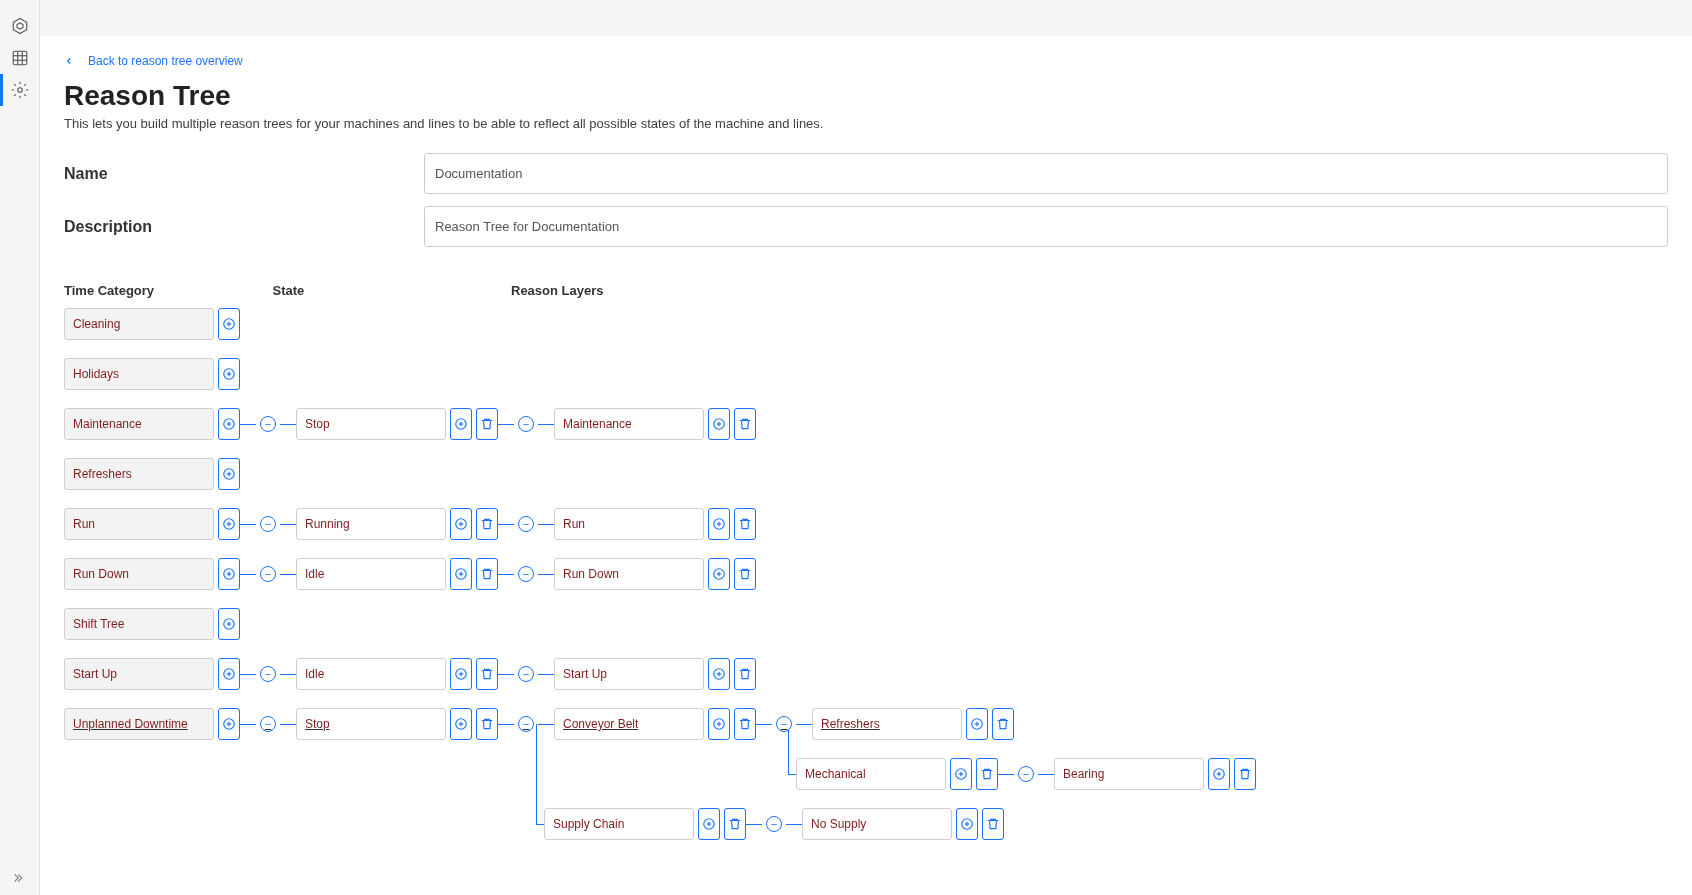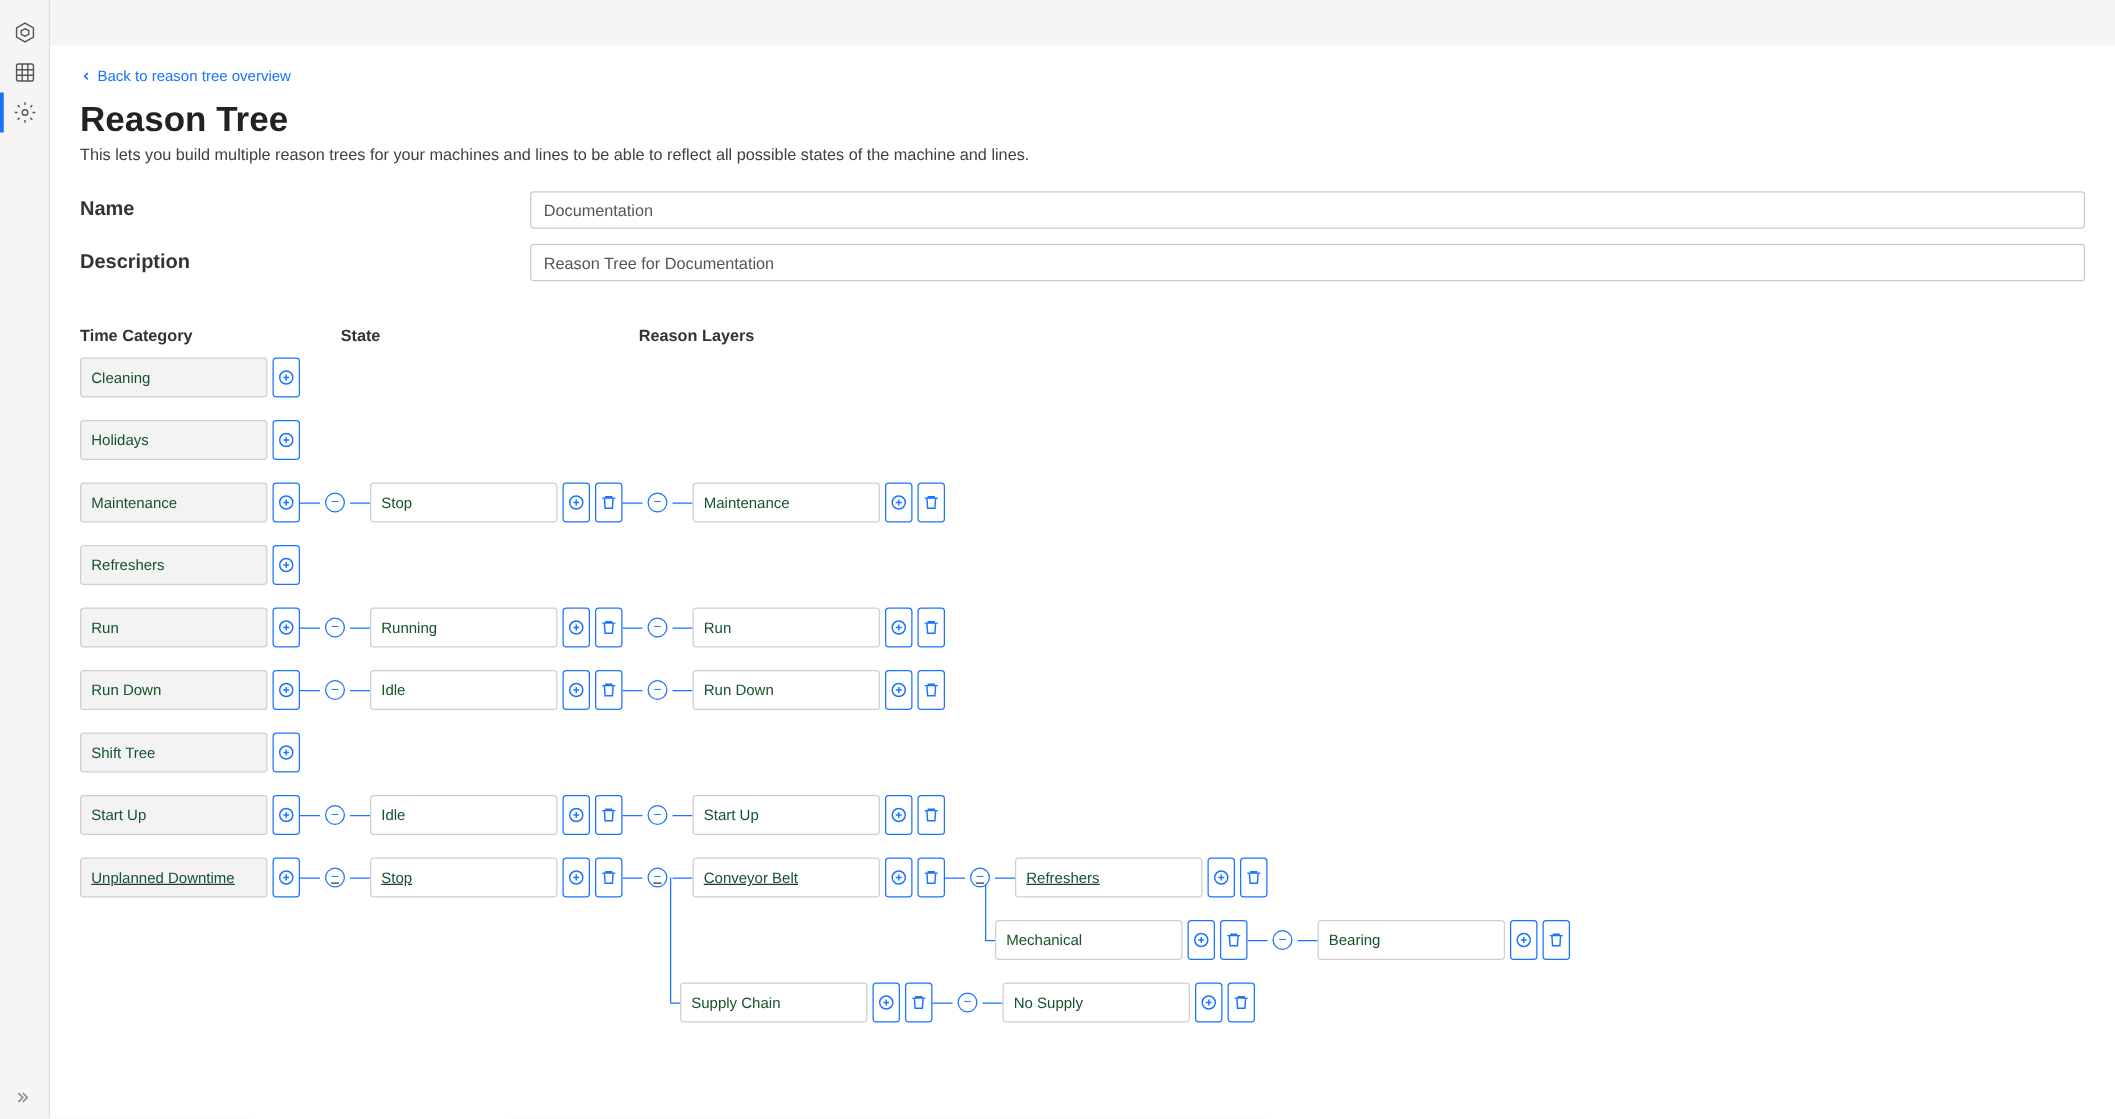--- a/index.html
+++ b/index.html
@@ -59,21 +59,21 @@
   padding: 18px 24px;
   overflow-y: auto;
   margin-top: 36px;
 }
 .back-link {
   color: #1a73ff;
   font-size: 12px;
   cursor: pointer;
   display: flex;
   align-items: center;
-  gap: 4px;
+  gap: 14px;
   margin-bottom: 12px;
 }
 .back-link svg { width: 10px; height: 10px; }
 h1 {
   font-size: 28px;
   font-weight: 700;
   color: #222;
   margin-bottom: 4px;
 }
 .subtitle {
@@ -87,21 +87,21 @@
   margin-bottom: 12px;
 }
 .form-label {
   width: 360px;
   font-size: 16px;
   font-weight: 600;
   color: #333;
 }
 .form-input {
   flex: 1;
-  height: 30px;
+  height: 41px;
   border: 1px solid #ccc;
   border-radius: 3px;
   padding: 0 10px;
   font-size: 13px;
   color: #555;
   background: #fff;
 }
 .headers {
   display: flex;
   margin-top: 36px;
@@ -128,21 +128,21 @@
 .node-box {
   width: 150px;
   height: 32px;
   border: 1px solid #cfcfcf;
   background: #f3f3f3;
   border-radius: 3px;
   padding: 0 8px;
   display: flex;
   align-items: center;
   font-size: 12px;
-  color: #14532d;
+  color: #7f1d1d;
 }
 .node-box.white { background: #fff; }
 
 .add-btn, .trash-btn {
   width: 22px;
   height: 32px;
   border: 1px solid #1a73ff;
   background: #fff;
   border-radius: 3px;
   display: flex;

